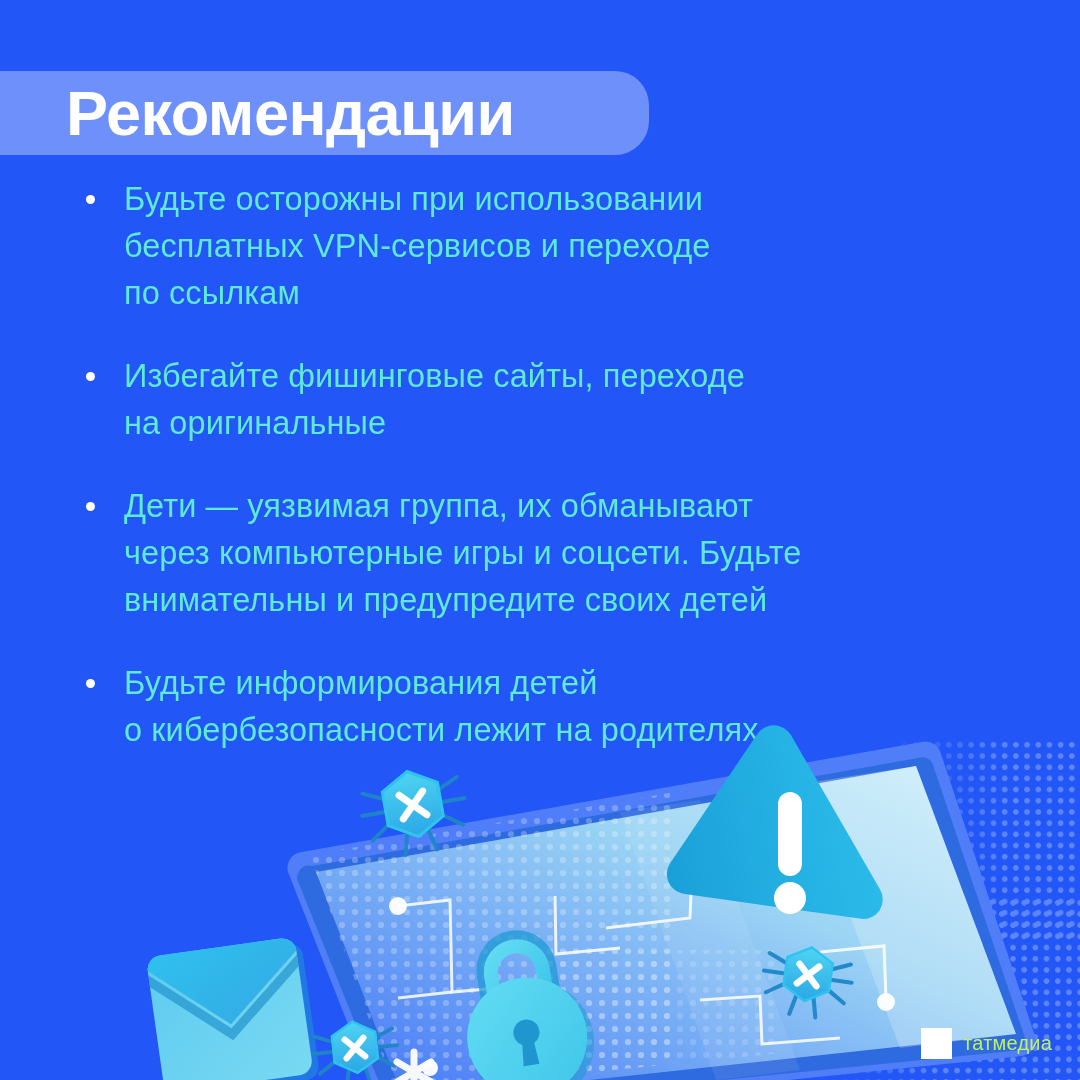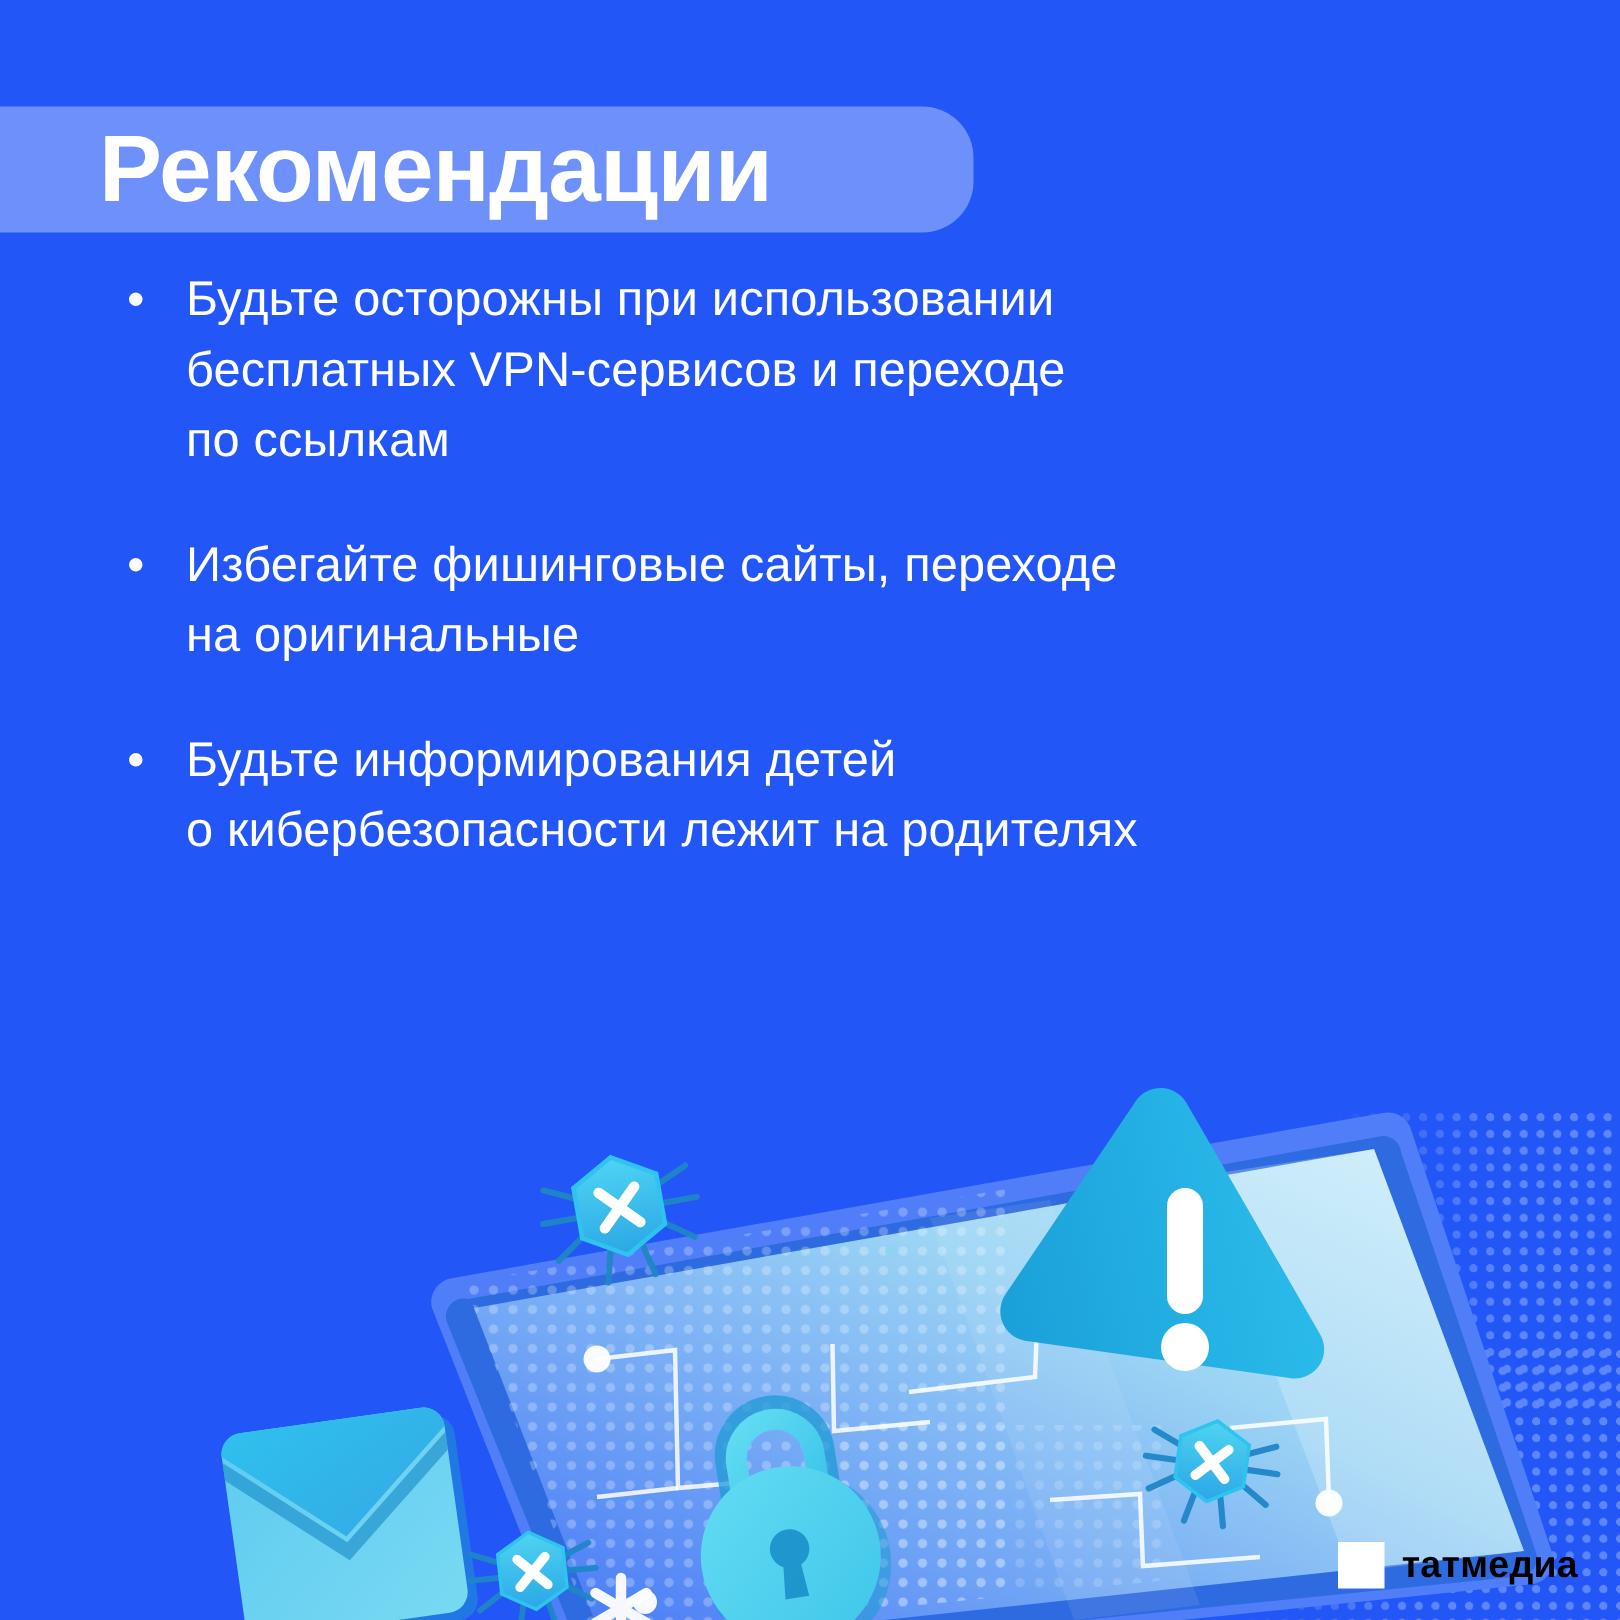--- a/index.html
+++ b/index.html
@@ -85,21 +85,21 @@
     flex: 0 0 auto;
     width: 9px;
     height: 9px;
     border-radius: 50%;
     background: #ffffff;
     margin-top: 19px;
     margin-right: 29px;
   }
   .bullet-text {
     flex: 1 1 auto;
-    color: #ffffff;
+    color: #5eead4;
     font-size: 32.5px;
     line-height: 47px;
     font-weight: normal;
     white-space: pre-line;
     letter-spacing: 0.1px;
   }
 
   
   #illustration {
     position: absolute;
@@ -119,23 +119,23 @@
     align-items: center;
     height: 46px;
   }
   #brand-mark {
     width: 31px;
     height: 31px;
     background: #ffffff;
     margin-right: 11px;
   }
   #brand-name {
-    color: #000000;
-    font-size: 25px;
-    font-weight: bold;
+    color: #bef264;
+    font-size: 20px;
+    font-weight: normal;
     letter-spacing: 0.2px;
     line-height: 31px;
   }
 </style>
 </head>
 <body>
 
 <div id="poster">
 
   <div class="dotfield" id="dots-right-upper"></div>
@@ -152,20 +152,26 @@
 бесплатных VPN-сервисов и переходе
 по ссылкам</span>
     </div>
 
     <div class="bullet-row">
       <span class="bullet-dot"></span>
       <span class="bullet-text">Избегайте фишинговые сайты, переходе
 на оригинальные</span>
     </div>
 
+    <div class="bullet-row">
+      <span class="bullet-dot"></span>
+      <span class="bullet-text">Дети — уязвимая группа, их обманывают
+через компьютерные игры и соцсети. Будьте
+внимательны и предупредите своих детей</span>
+    </div>
 
     <div class="bullet-row">
       <span class="bullet-dot"></span>
       <span class="bullet-text">Будьте информирования детей
 о кибербезопасности лежит на родителях</span>
     </div>
 
   </div>
 
   <div id="illustration">

